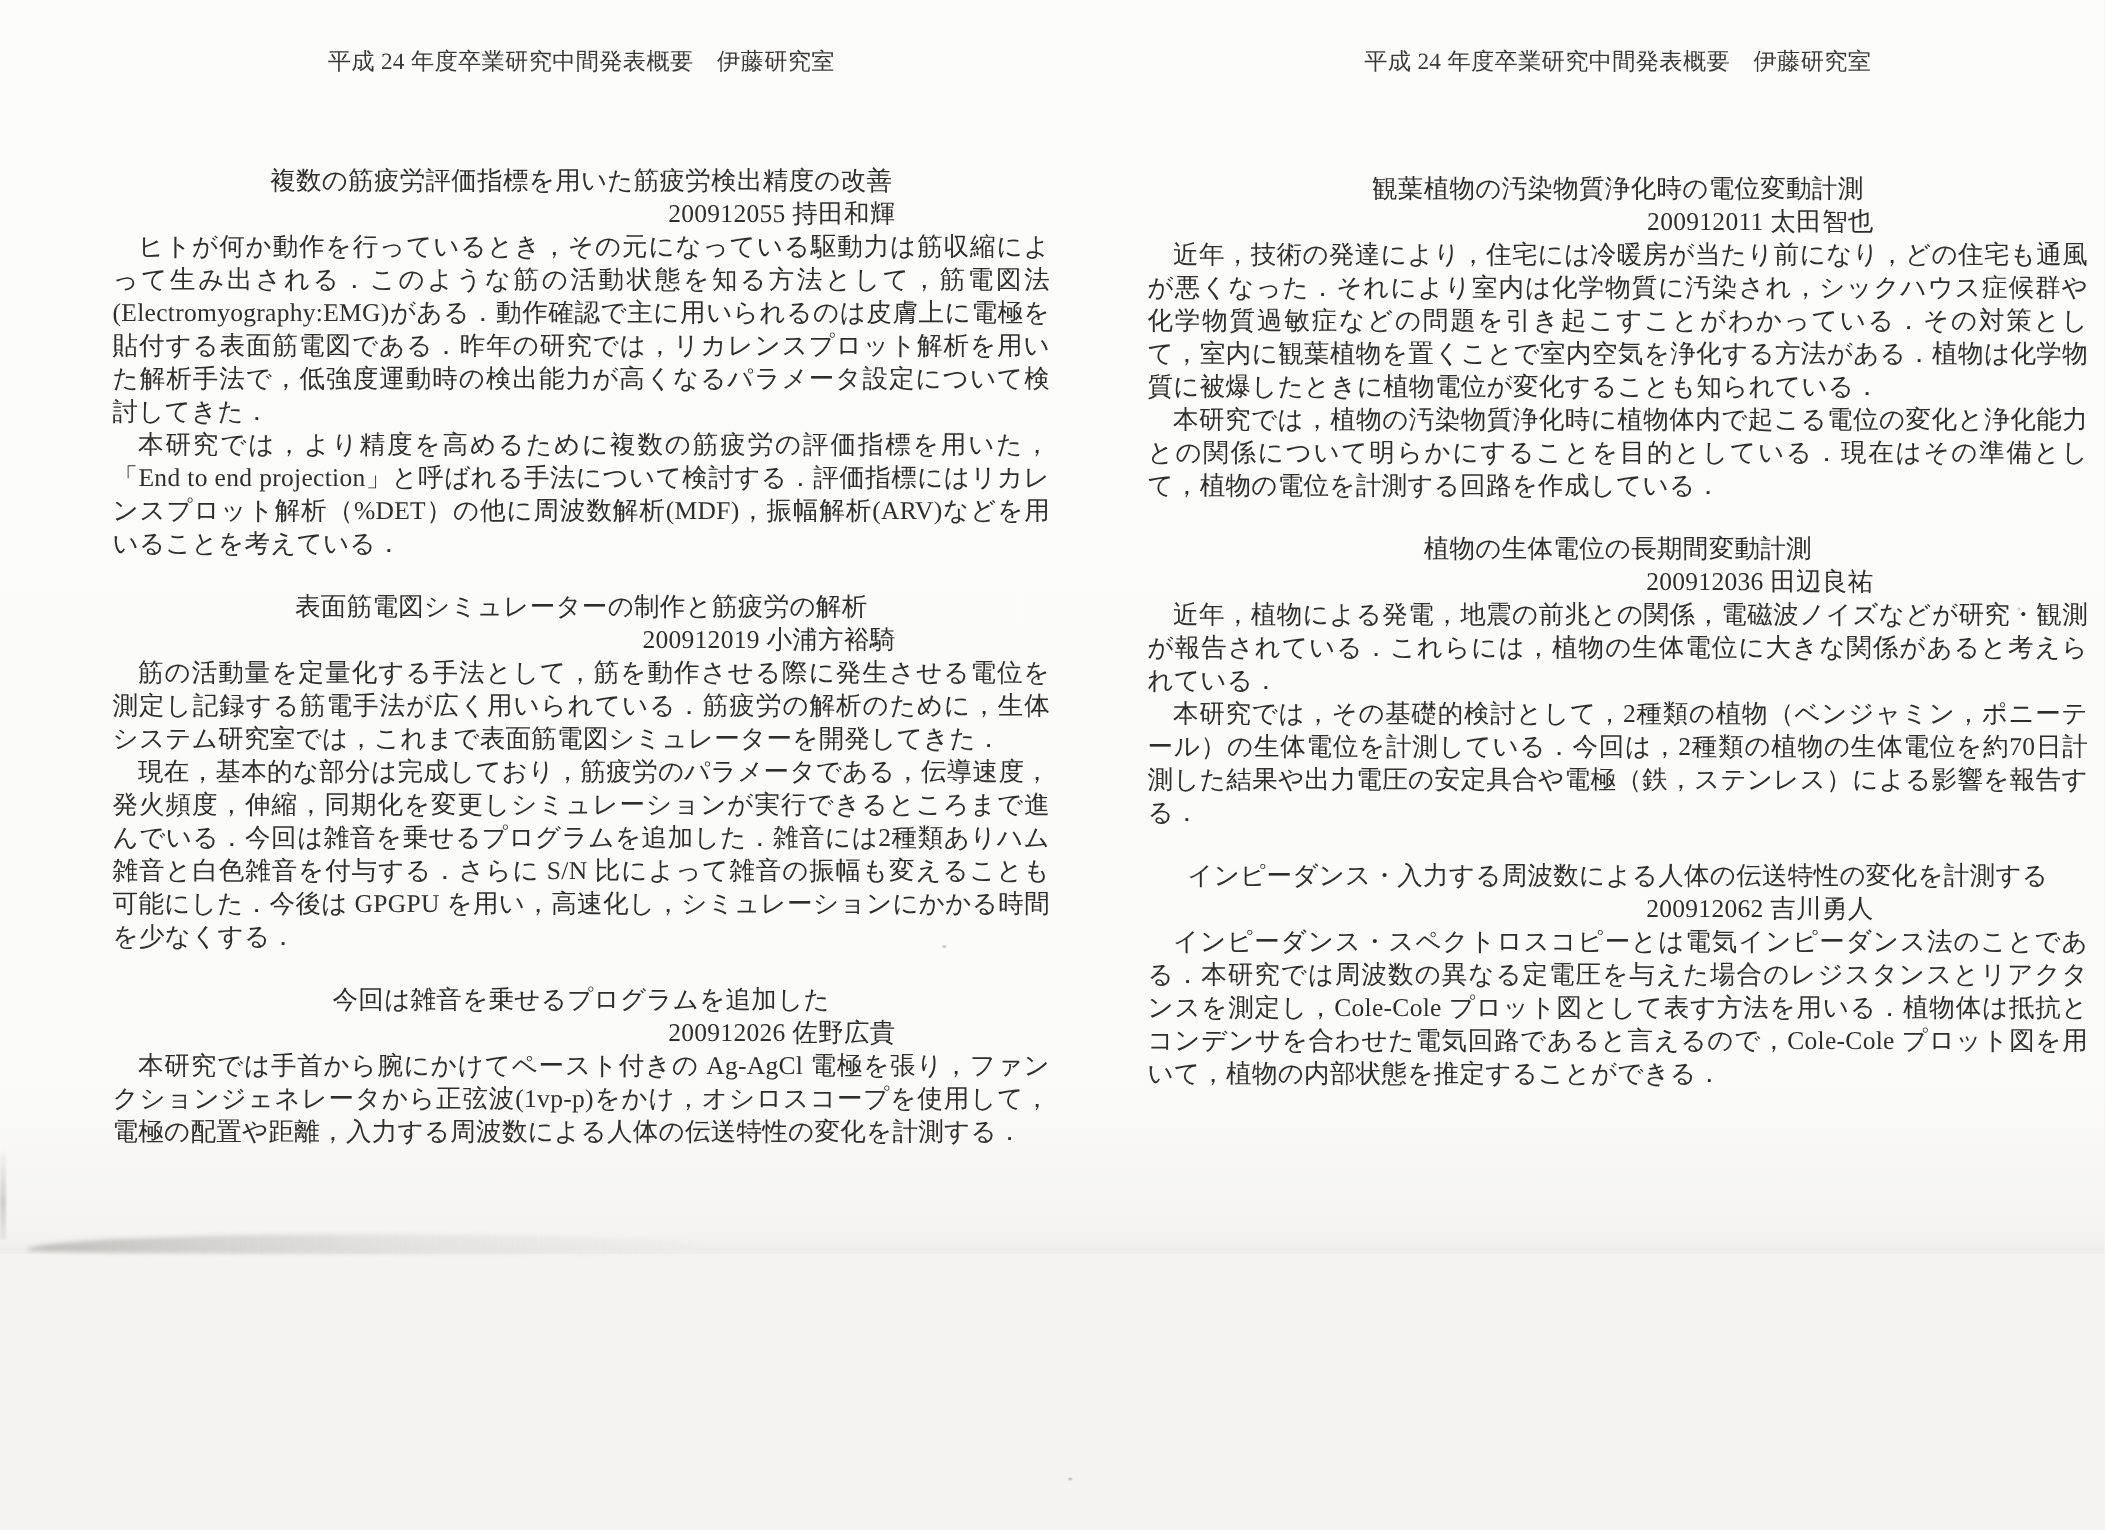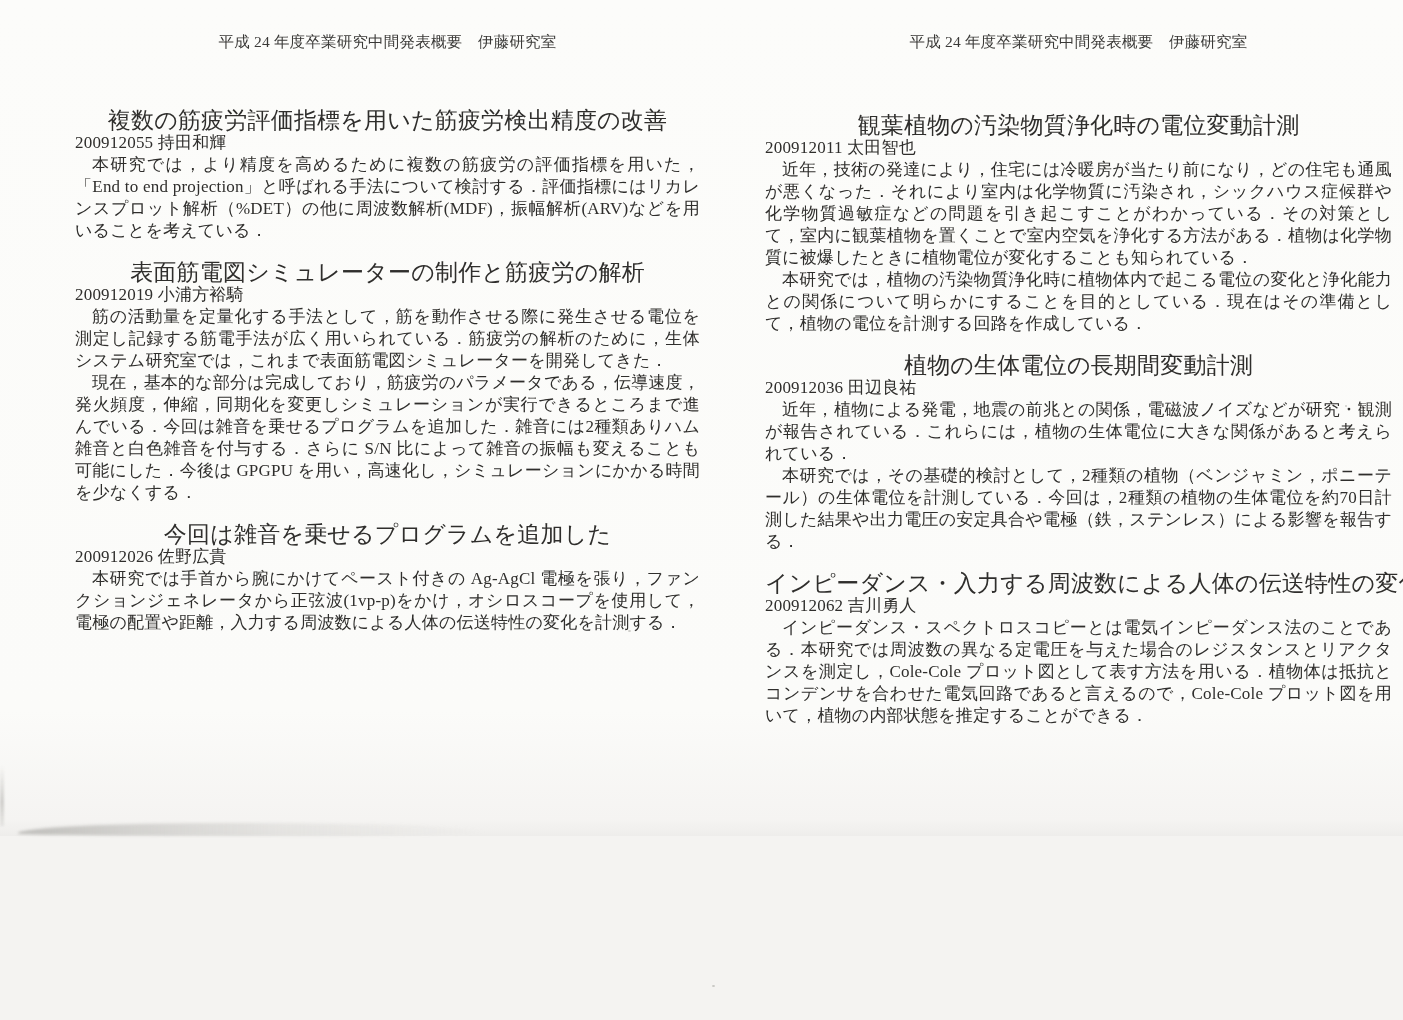--- a/index.html
+++ b/index.html
@@ -37,26 +37,27 @@
     font-size: 15.5px;
     white-space: nowrap;
     color: #3a3937;
   }
   .abstract { margin: 0; }
   .page-left  .abstract-first { margin-top: 57px; }
   .page-right .abstract-first { margin-top: 62px; }
   .abstract + .abstract { margin-top: 20px; }
   .abstract-title {
     margin: 0;
-    font-size: 23px;
+    font-size: 17px;
     font-weight: normal;
     text-align: center;
     white-space: nowrap;
   }
   .abstract-author {
+    text-align: right;
     white-space: nowrap;
   }
   .page-left  .abstract-author { padding-right: 103px; }
   .page-right .abstract-author { padding-right: 143px; }
   .para {
     margin: 0;
     text-indent: 1em;
     text-align: justify;
   }
   
@@ -97,20 +98,21 @@
 <body>
 
 <div class="sheet">
 
   <section class="page page-left">
     <div class="page-header">平成 24 年度卒業研究中間発表概要　伊藤研究室</div>
 
     <article class="abstract abstract-first">
       <h2 class="abstract-title">複数の筋疲労評価指標を用いた筋疲労検出精度の改善</h2>
       <div class="abstract-author">200912055 持田和輝</div>
+      <p class="para">ヒトが何か動作を行っているとき，その元になっている駆動力は筋収縮によって生み出される．このような筋の活動状態を知る方法として，筋電図法(Electromyography:EMG)がある．動作確認で主に用いられるのは皮膚上に電極を貼付する表面筋電図である．昨年の研究では，リカレンスプロット解析を用いた解析手法で，低強度運動時の検出能力が高くなるパラメータ設定について検討してきた．</p>
       <p class="para">本研究では，より精度を高めるために複数の筋疲労の評価指標を用いた，「End to end projection」と呼ばれる手法について検討する．評価指標にはリカレンスプロット解析（%DET）の他に周波数解析(MDF)，振幅解析(ARV)などを用いることを考えている．</p>
     </article>
 
     <article class="abstract">
       <h2 class="abstract-title">表面筋電図シミュレーターの制作と筋疲労の解析</h2>
       <div class="abstract-author">200912019 小浦方裕騎</div>
       <p class="para">筋の活動量を定量化する手法として，筋を動作させる際に発生させる電位を測定し記録する筋電手法が広く用いられている．筋疲労の解析のために，生体システム研究室では，これまで表面筋電図シミュレーターを開発してきた．</p>
       <p class="para">現在，基本的な部分は完成しており，筋疲労のパラメータである，伝導速度，発火頻度，伸縮，同期化を変更しシミュレーションが実行できるところまで進んでいる．今回は雑音を乗せるプログラムを追加した．雑音には2種類ありハム雑音と白色雑音を付与する．さらに S/N 比によって雑音の振幅も変えることも可能にした．今後は GPGPU を用い，高速化し，シミュレーションにかかる時間を少なくする．</p>
     </article>
 

